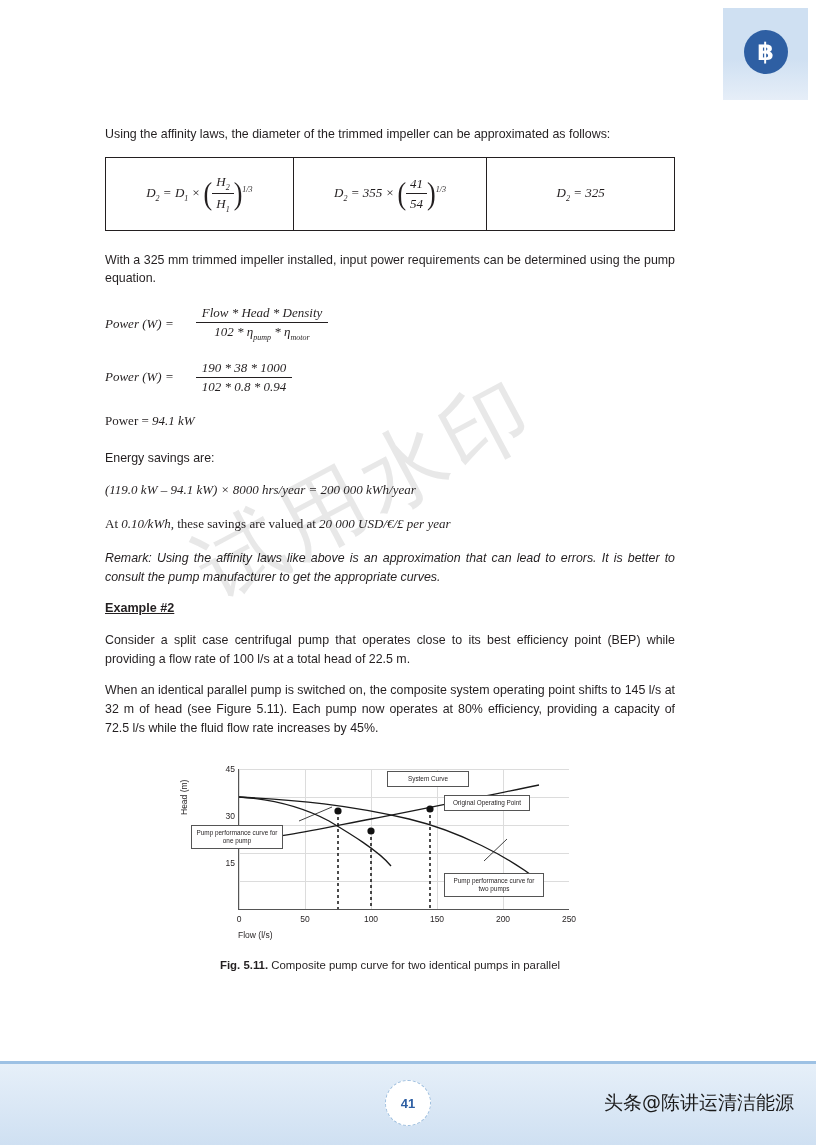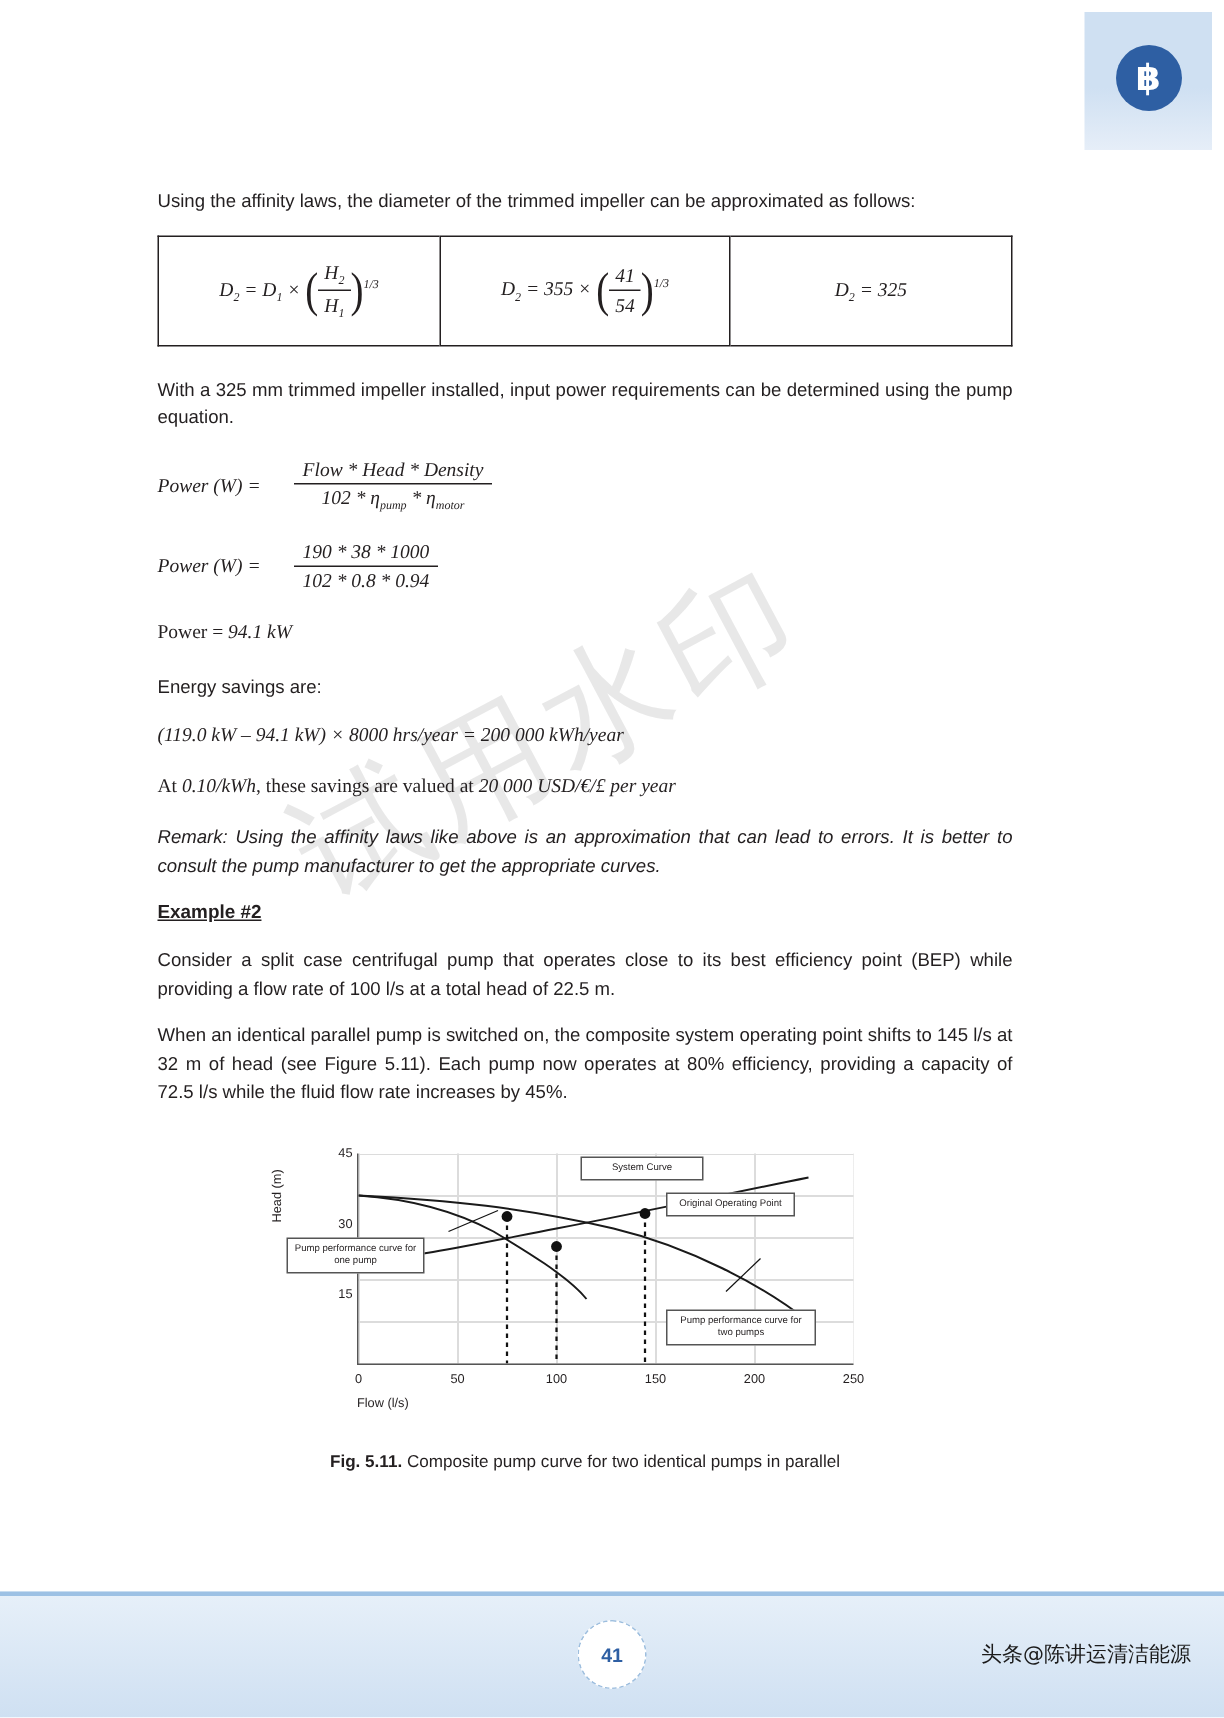--- a/index.html
+++ b/index.html
@@ -108,38 +108,38 @@
   .ytick{position:absolute;right:100%;margin-right:4px;font-size:8.5px;transform:translateY(-50%);}
   .xtick{position:absolute;top:100%;margin-top:4px;font-size:8.5px;transform:translateX(-50%);}
   .xlab{
     position:absolute;left:58px;width:330px;top:166px;font-size:8.5px;
   }
   .callout{
     position:absolute;border:1px solid #555;background:#fff;
     font-size:6.4px;line-height:1.25;padding:3px 4px;text-align:center;color:#231f20;
   }
   .fig-cap{
-    text-align:center;font-size:11.4px;margin-top:24px;
+    text-align:center;font-size:11.4px;margin-top:14px;
   }
   .fig-cap .fb{font-weight:bold;}
   .footer-band{
     position:absolute;left:0;bottom:0;width:816px;height:84px;
     background:linear-gradient(180deg,#e7f0f9 0%,#cfe0f2 100%);
   }
   .footer-rule{position:absolute;left:0;top:0;width:816px;height:3px;background:#9dc1e4;}
   .page-circle{
     position:absolute;left:50%;top:50%;transform:translate(-50%,-50%);
     width:44px;height:44px;border-radius:50%;background:#fff;
     border:1px dashed #9dbede;
     display:flex;align-items:center;justify-content:center;
     font-size:13px;font-weight:bold;color:#2e5fa3;
   }
   .footer-credit{
     position:absolute;right:22px;top:50%;transform:translateY(-50%);
-    font-size:14px;color:#1b1b1b;font-family:"DejaVu Sans", sans-serif;text-align:right;
+    font-size:19px;color:#1b1b1b;font-family:"DejaVu Sans", sans-serif;text-align:right;
   }
 </style>
 </head>
 <body>
 
 <div class="page">
 
   <div class="logo-badge">
     <div class="circle">
       <span class="glyph">฿</span>

